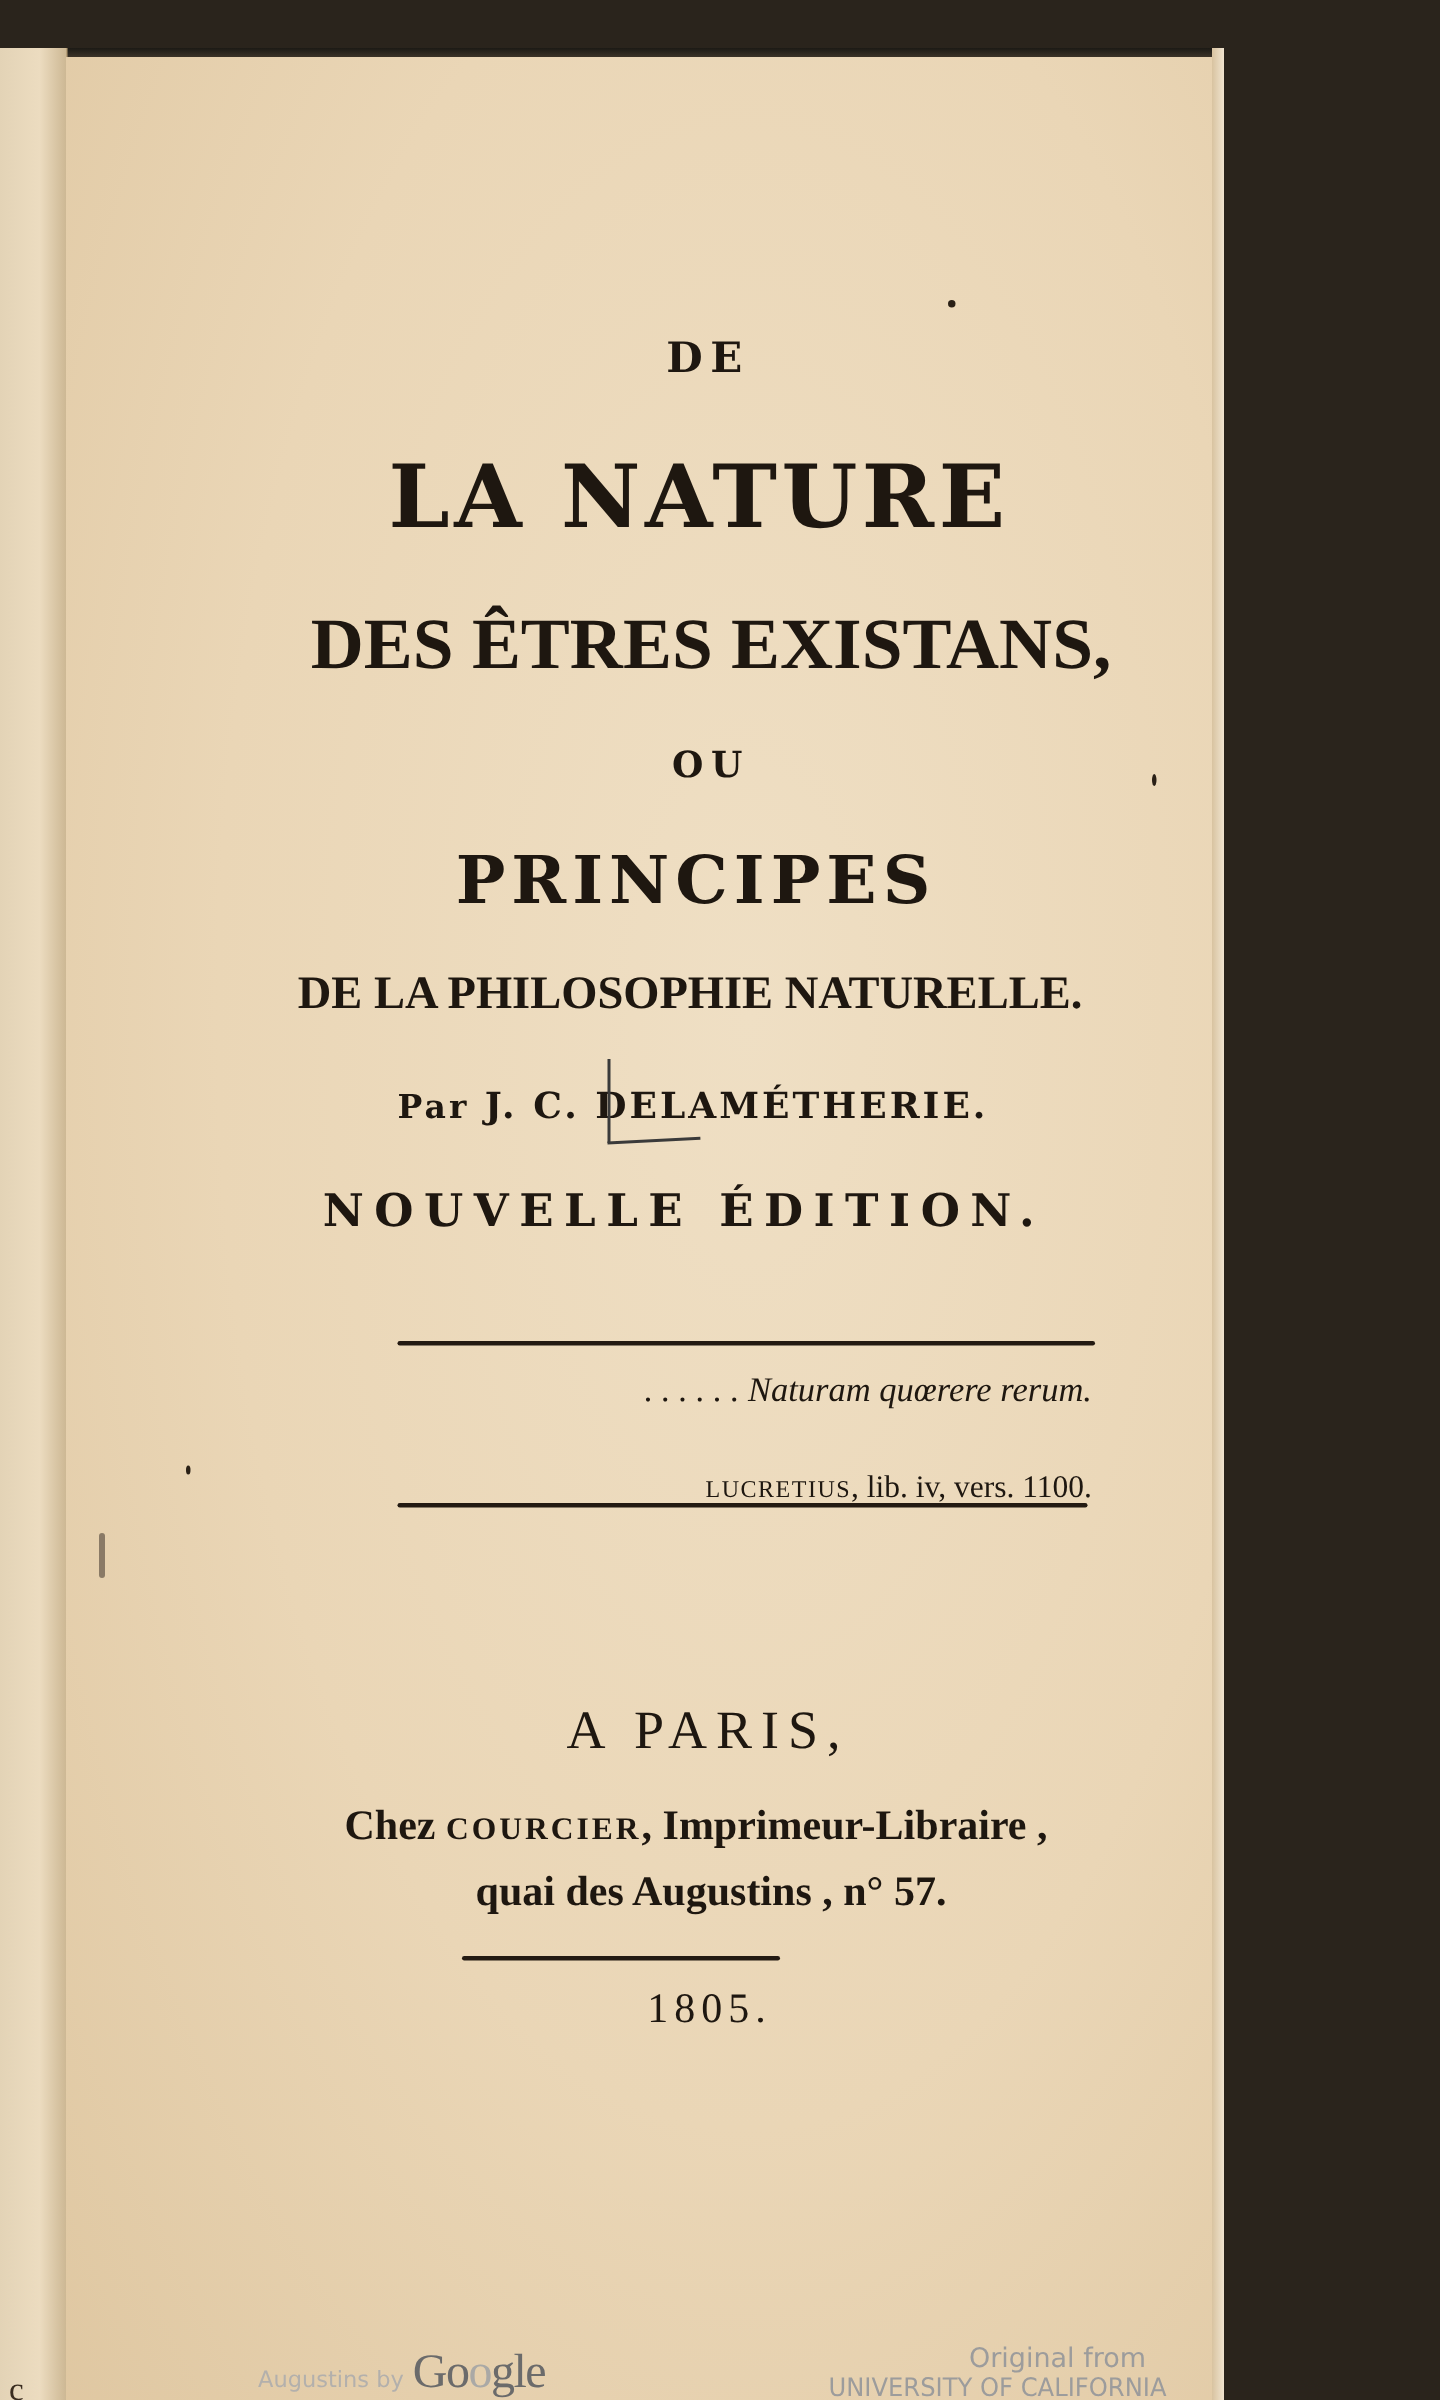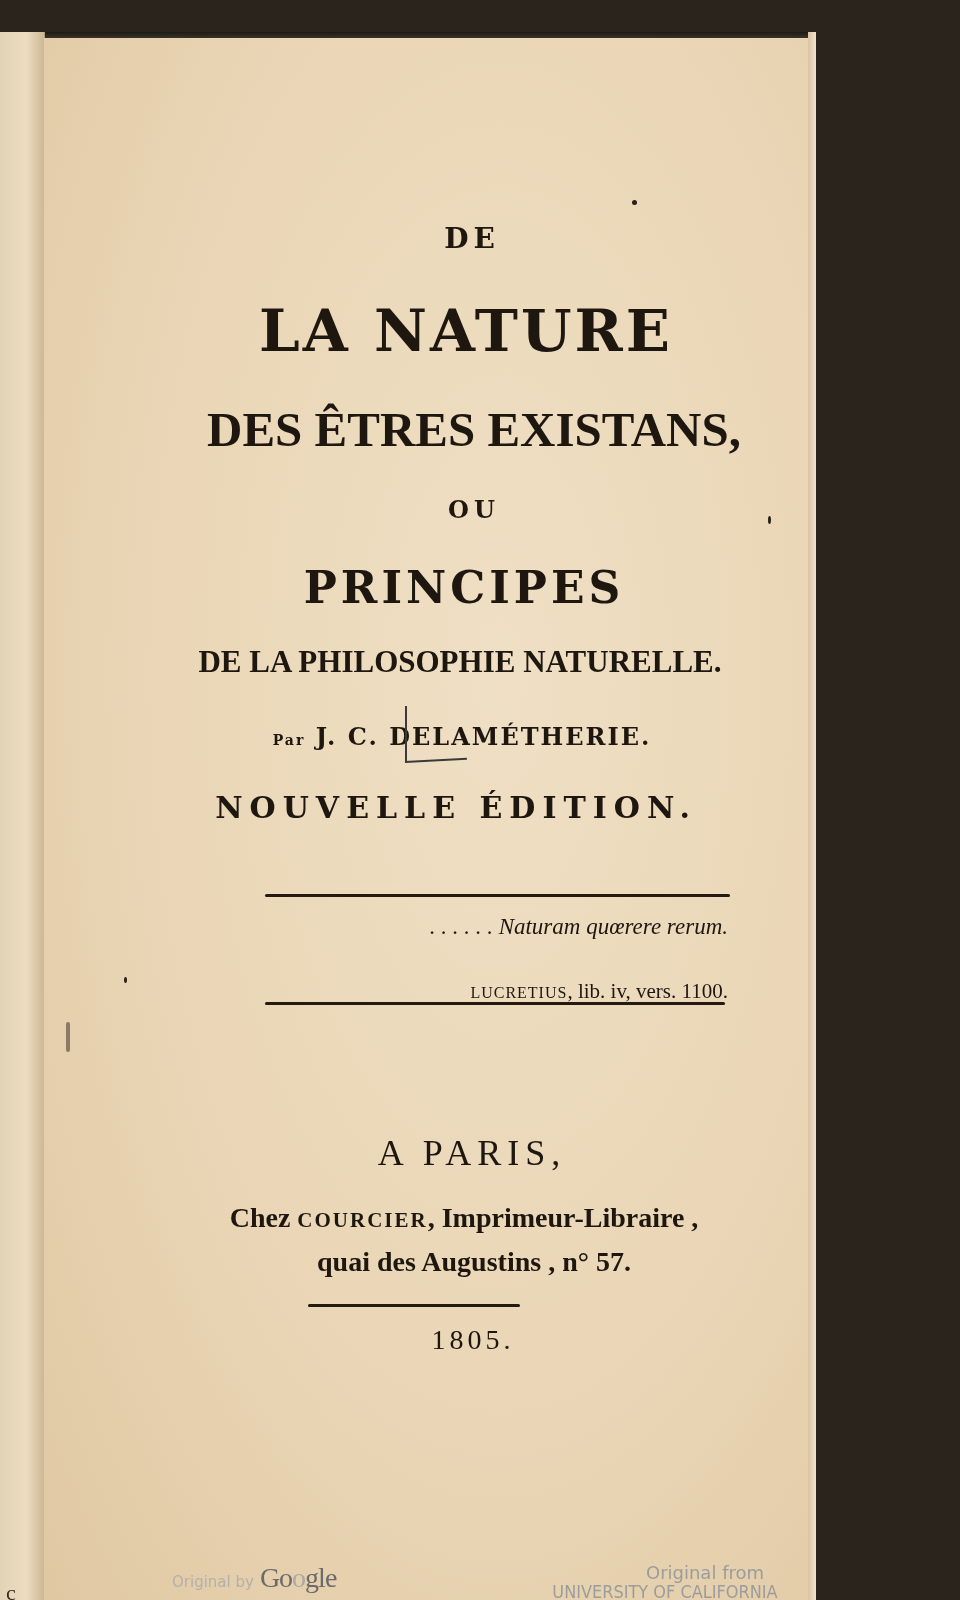--- a/index.html
+++ b/index.html
@@ -35,21 +35,21 @@
       position: absolute; left: 0; width: 960px; text-align: center;
       color: #1e1710; white-space: nowrap;
     }
     .de { top: 190px; font-size: 28px; font-weight: bold; letter-spacing: 5px; left: -8px; }
     .nature { top: 265px; font-size: 58px; font-weight: bold; letter-spacing: 3px; left: -14px; }
     .etres { top: 370px; font-size: 48px; font-weight: bold; letter-spacing: 0px; left: -6px; font-family: "Liberation Serif", serif; transform: scaleX(1.02); }
     .ou { top: 463px; font-size: 24px; font-weight: bold; letter-spacing: 5px; left: -6px; }
     .principes { top: 530px; font-size: 44px; font-weight: bold; letter-spacing: 4px; left: -16px; }
     .philo { top: 612px; font-size: 31px; font-weight: bold; font-family: "Liberation Serif", serif; left: -20px; }
     .par { top: 690px; font-size: 24px; font-weight: bold; letter-spacing: 2px; left: -18px; }
-    .par .sc { font-size: 14px; }
+    .par .sc { font-size: 22px; }
     .edition { top: 758px; font-size: 30px; font-weight: bold; letter-spacing: 7px; left: -24px; }
     .rule {
       position: absolute; height: 3px; background: #231a12; border-radius: 2px;
     }
     .rule1 { left: 265px; top: 862px; width: 465px; }
     .rule2 { left: 265px; top: 970px; width: 460px; height: 3px; }
     .rule3 { left: 308px; top: 1272px; width: 212px; height: 3px; }
     .epigraph {
       position: absolute; left: 270px; width: 458px; text-align: right;
       color: #1e1710; white-space: nowrap; font-family: "Liberation Serif", serif;
@@ -70,21 +70,21 @@
     .mark-c {
       position: absolute; left: 6px; top: 1548px; font-size: 22px; color: #3a2d20;
       font-family: "Liberation Serif", serif;
     }
     .footer-left {
       position: absolute; left: 172px; top: 1530px; color: #a0a0a0;
       font-family: "DejaVu Sans", sans-serif; display: flex; align-items: baseline; gap: 6px;
     }
     .footer-left .by { font-size: 15px; color: #b3b0ac; }
     .footer-left .logo {
-      font-family: "Liberation Serif", serif; font-size: 28px; color: #6b6b6b; letter-spacing: -1px;
+      font-family: "Liberation Serif", serif; font-size: 32px; color: #6b6b6b; letter-spacing: -1px;
     }
     .footer-left .logo .o2 { color: #aaa9a6; }
     .footer-right {
       position: absolute; left: 540px; top: 1532px; width: 250px; text-align: center;
       font-family: "DejaVu Sans", sans-serif; color: #9c9c9c;
     }
     .footer-right .orig { font-size: 18px; line-height: 18px; padding-left: 80px; text-align: center; }
     .footer-right .univ { font-size: 17px; line-height: 20px; letter-spacing: 0px; transform: scaleX(0.95); }
     .speck { position: absolute; background: #2a2016; border-radius: 50%; }
   </style>
@@ -130,20 +130,20 @@
   <div class="line year">1805.</div>
 
   <div class="speck" style="left:632px;top:168px;width:5px;height:5px;"></div>
   <div class="speck" style="left:768px;top:484px;width:3px;height:8px;"></div>
   <div class="speck" style="left:124px;top:945px;width:3px;height:6px;"></div>
   <div class="speck" style="left:66px;top:990px;width:4px;height:30px;background:#8a7a66;border-radius:2px;"></div>
 
   <div class="mark-c">c</div>
 
   <div class="footer-left">
-    <span class="by">Original by</span>
+    <span class="by">Augustins by</span>
     <span class="logo"><span>Go</span><span class="o2">o</span><span>gle</span></span>
   </div>
   <div class="footer-right">
     <div class="orig">Original from</div>
     <div class="univ">UNIVERSITY OF CALIFORNIA</div>
   </div>
 </div>
 
 </body></html>

